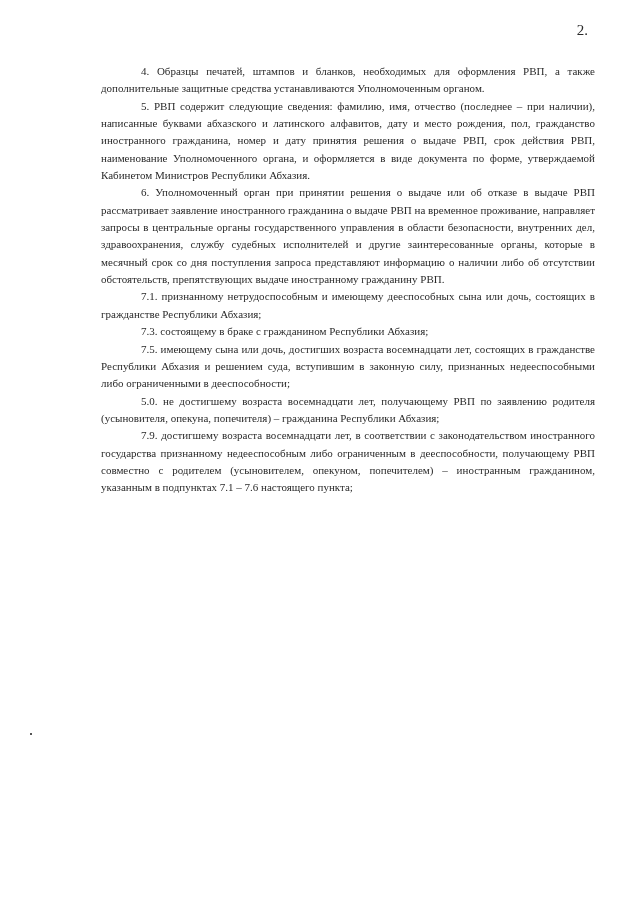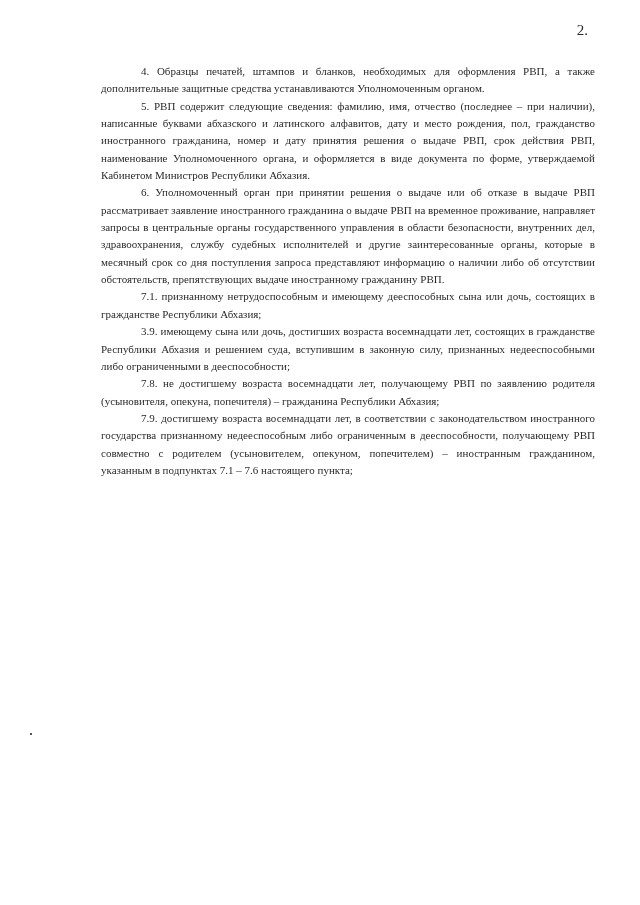--- a/index.html
+++ b/index.html
@@ -14,18 +14,19 @@
 </head>
 <body>
 
 <div>
   <div class="page-number">2.</div>
   <div class="body">
     <p>4. Образцы печатей, штампов и бланков, необходимых для оформления РВП, а также дополнительные защитные средства устанавливаются Уполномоченным органом.</p>
     <p>5. РВП содержит следующие сведения: фамилию, имя, отчество (последнее – при наличии), написанные буквами абхазского и латинского алфавитов, дату и место рождения, пол, гражданство иностранного гражданина, номер и дату принятия решения о выдаче РВП, срок действия РВП, наименование Уполномоченного органа, и оформляется в виде документа по форме, утверждаемой Кабинетом Министров Республики Абхазия.</p>
     <p>6. Уполномоченный орган при принятии решения о выдаче или об отказе в выдаче РВП рассматривает заявление иностранного гражданина о выдаче РВП на временное проживание, направляет запросы в центральные органы государственного управления в области  безопасности, внутренних дел, здравоохранения, службу судебных исполнителей и другие заинтересованные органы, которые в месячный срок со дня поступления запроса представляют информацию о наличии либо об отсутствии обстоятельств, препятствующих выдаче иностранному гражданину РВП.</p>
     <p>7.1. признанному нетрудоспособным и имеющему дееспособных сына или дочь, состоящих в гражданстве Республики Абхазия;</p>
-    <p>3.9. имеющему сына или дочь, достигших возраста восемнадцати лет, состоящих в гражданстве Республики Абхазия и решением суда, вступившим в законную силу, признанных недееспособными либо ограниченными в дееспособности;</p>
-    <p>7.8. не достигшему возраста восемнадцати лет, получающему РВП по заявлению родителя (усыновителя, опекуна, попечителя) – гражданина Республики Абхазия;</p>
+    <p>7.3. состоящему в браке с гражданином Республики Абхазия;</p>
+    <p>7.5. имеющему сына или дочь, достигших возраста восемнадцати лет, состоящих в гражданстве Республики Абхазия и решением суда, вступившим в законную силу, признанных недееспособными либо ограниченными в дееспособности;</p>
+    <p>5.0. не достигшему возраста восемнадцати лет, получающему РВП по заявлению родителя (усыновителя, опекуна, попечителя) – гражданина Республики Абхазия;</p>
     <p>7.9. достигшему возраста восемнадцати лет, в соответствии с законодательством иностранного государства признанному недееспособным либо ограниченным в дееспособности, получающему РВП совместно с родителем (усыновителем, опекуном, попечителем) – иностранным гражданином, указанным в подпунктах 7.1 – 7.6 настоящего пункта;</p>
   </div>
   <div class="speck" style="left:30px;top:733px;"></div>
 </div>
 
 </body></html>

